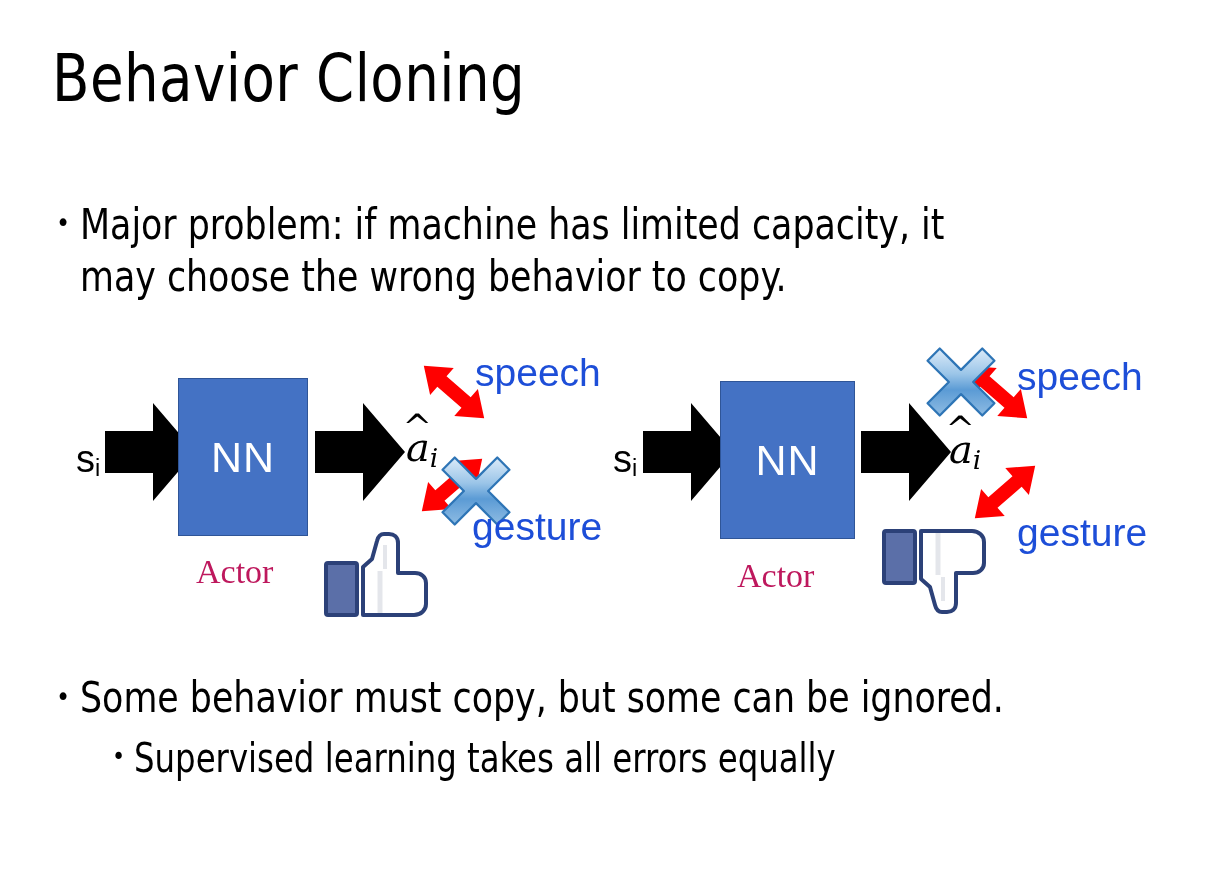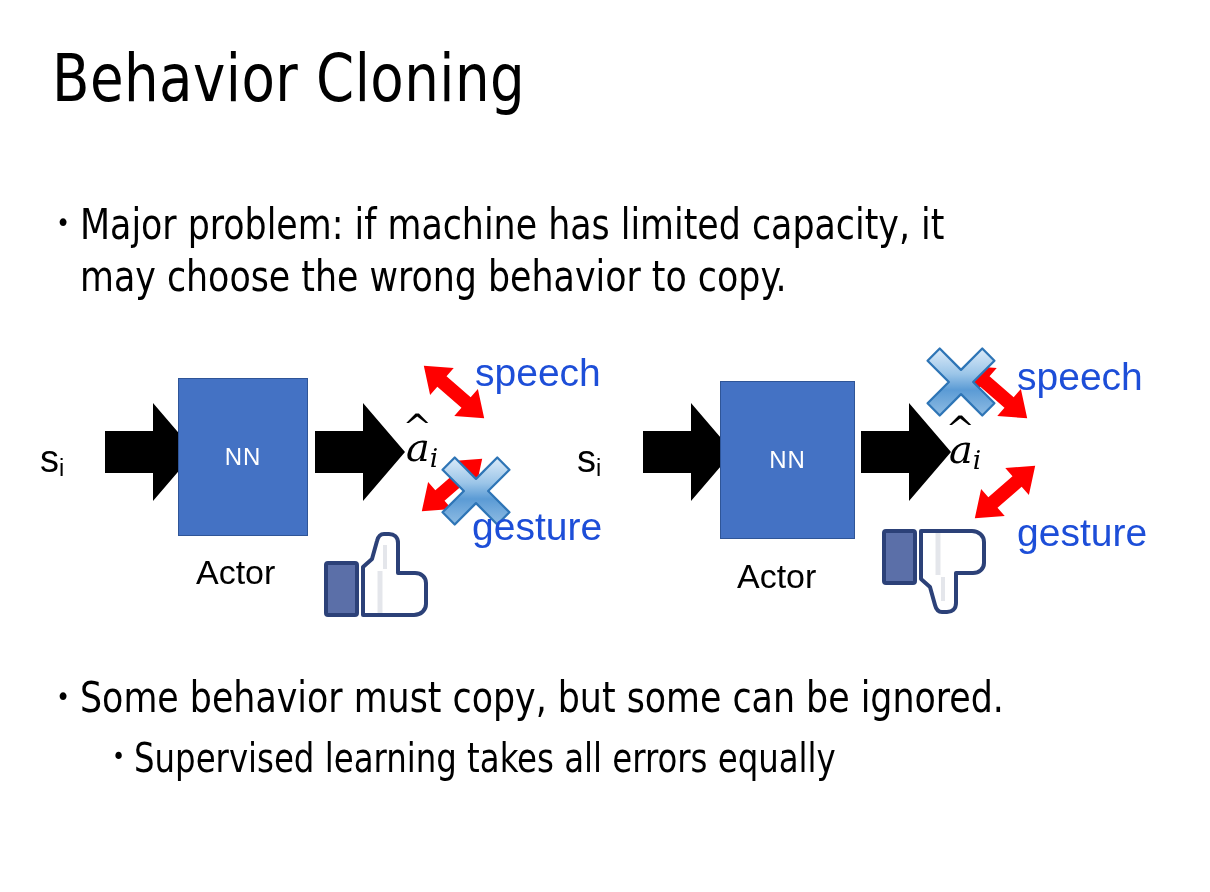--- a/index.html
+++ b/index.html
@@ -87,48 +87,49 @@
   #diagram-right { left: 565px; width: 630px; }
 
   
   .state-label {
     position: absolute;
     font-family: "Liberation Sans", sans-serif;
     font-size: 38px;
     line-height: 1;
     color: #000000;
     white-space: nowrap;
+    margin-left: 36px;
   }
   .state-label sub {
     font-size: 0.62em;
     vertical-align: -0.18em;
   }
 
   .nn-box {
     position: absolute;
     background: #4472C4;
     border: 1px solid #2F5597;
     box-sizing: border-box;
     display: flex;
     align-items: center;
     justify-content: center;
   }
   .nn-box-label {
     color: #ffffff;
     font-family: "Liberation Sans", sans-serif;
-    font-size: 24px;
+    font-size: 43px;
     letter-spacing: 1px;
     text-align: right;
   }
 
   .actor-label {
     position: absolute;
-    font-family: Liberation Sans, sans-serif;
+    font-family: Liberation Serif, serif;
     font-size: 34px;
-    color: #000000;
+    color: #be185d;
     white-space: nowrap;
   }
 
   .black-arrow {
     position: absolute;
   }
 
   .action-label {
     position: absolute;
     font-family: "DejaVu Serif", "Liberation Serif", serif;

